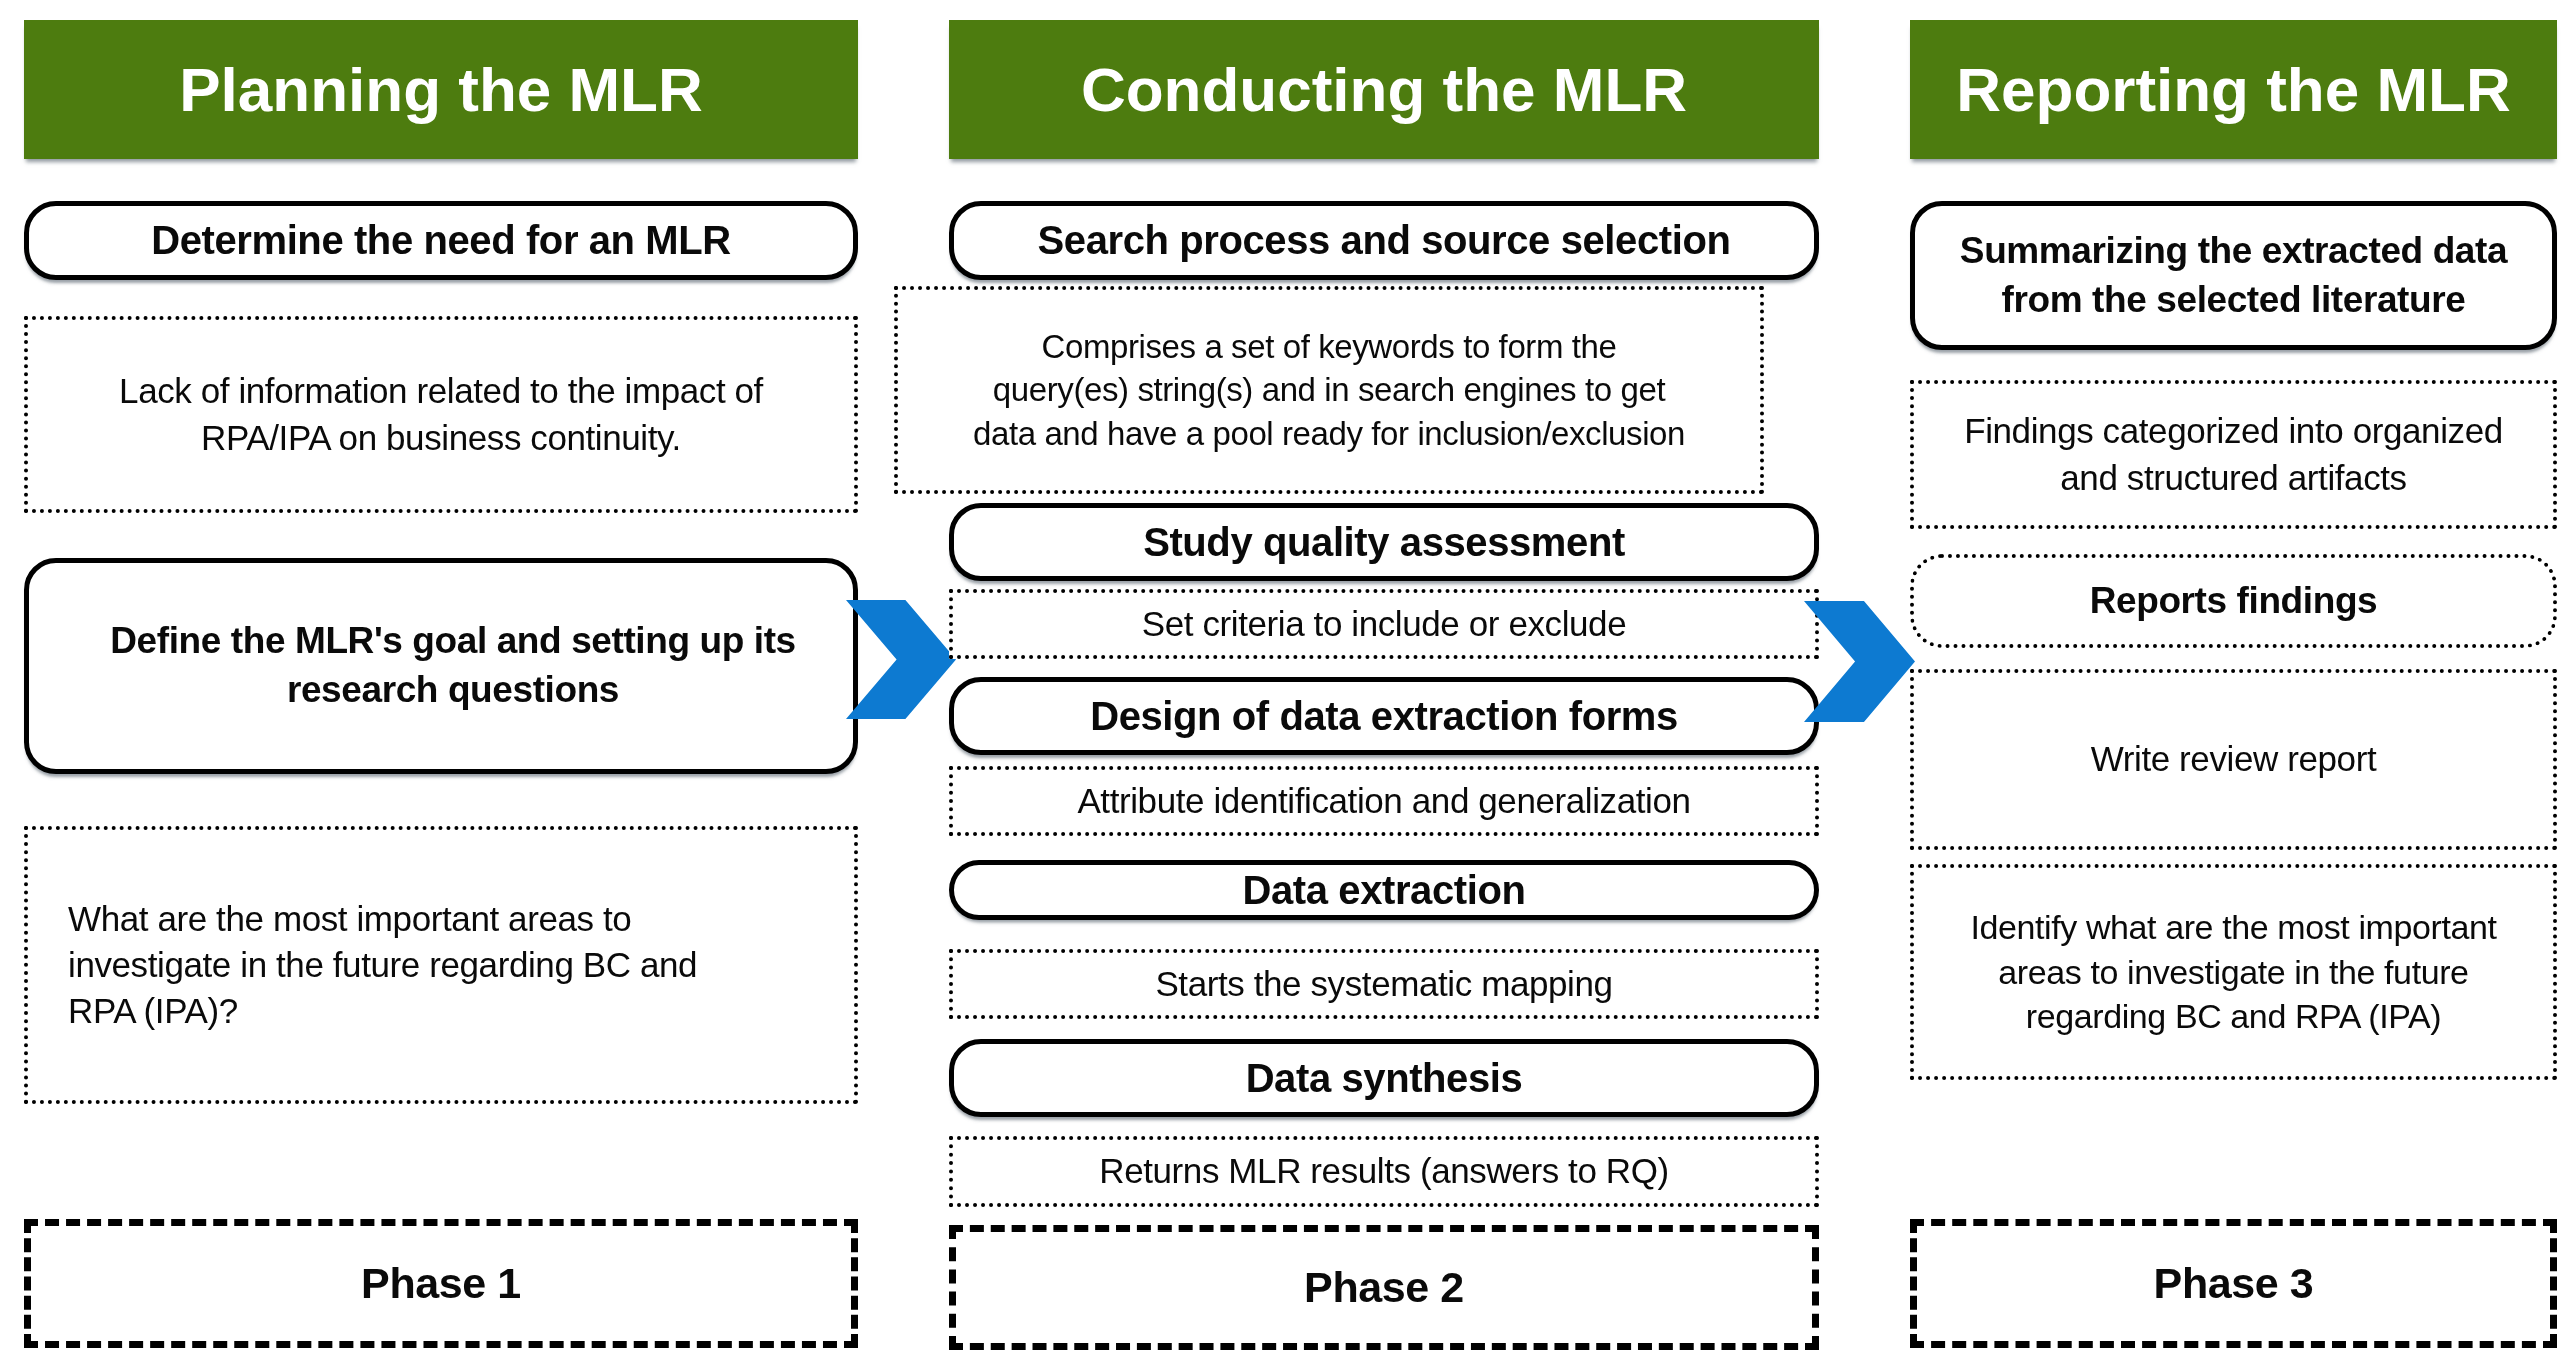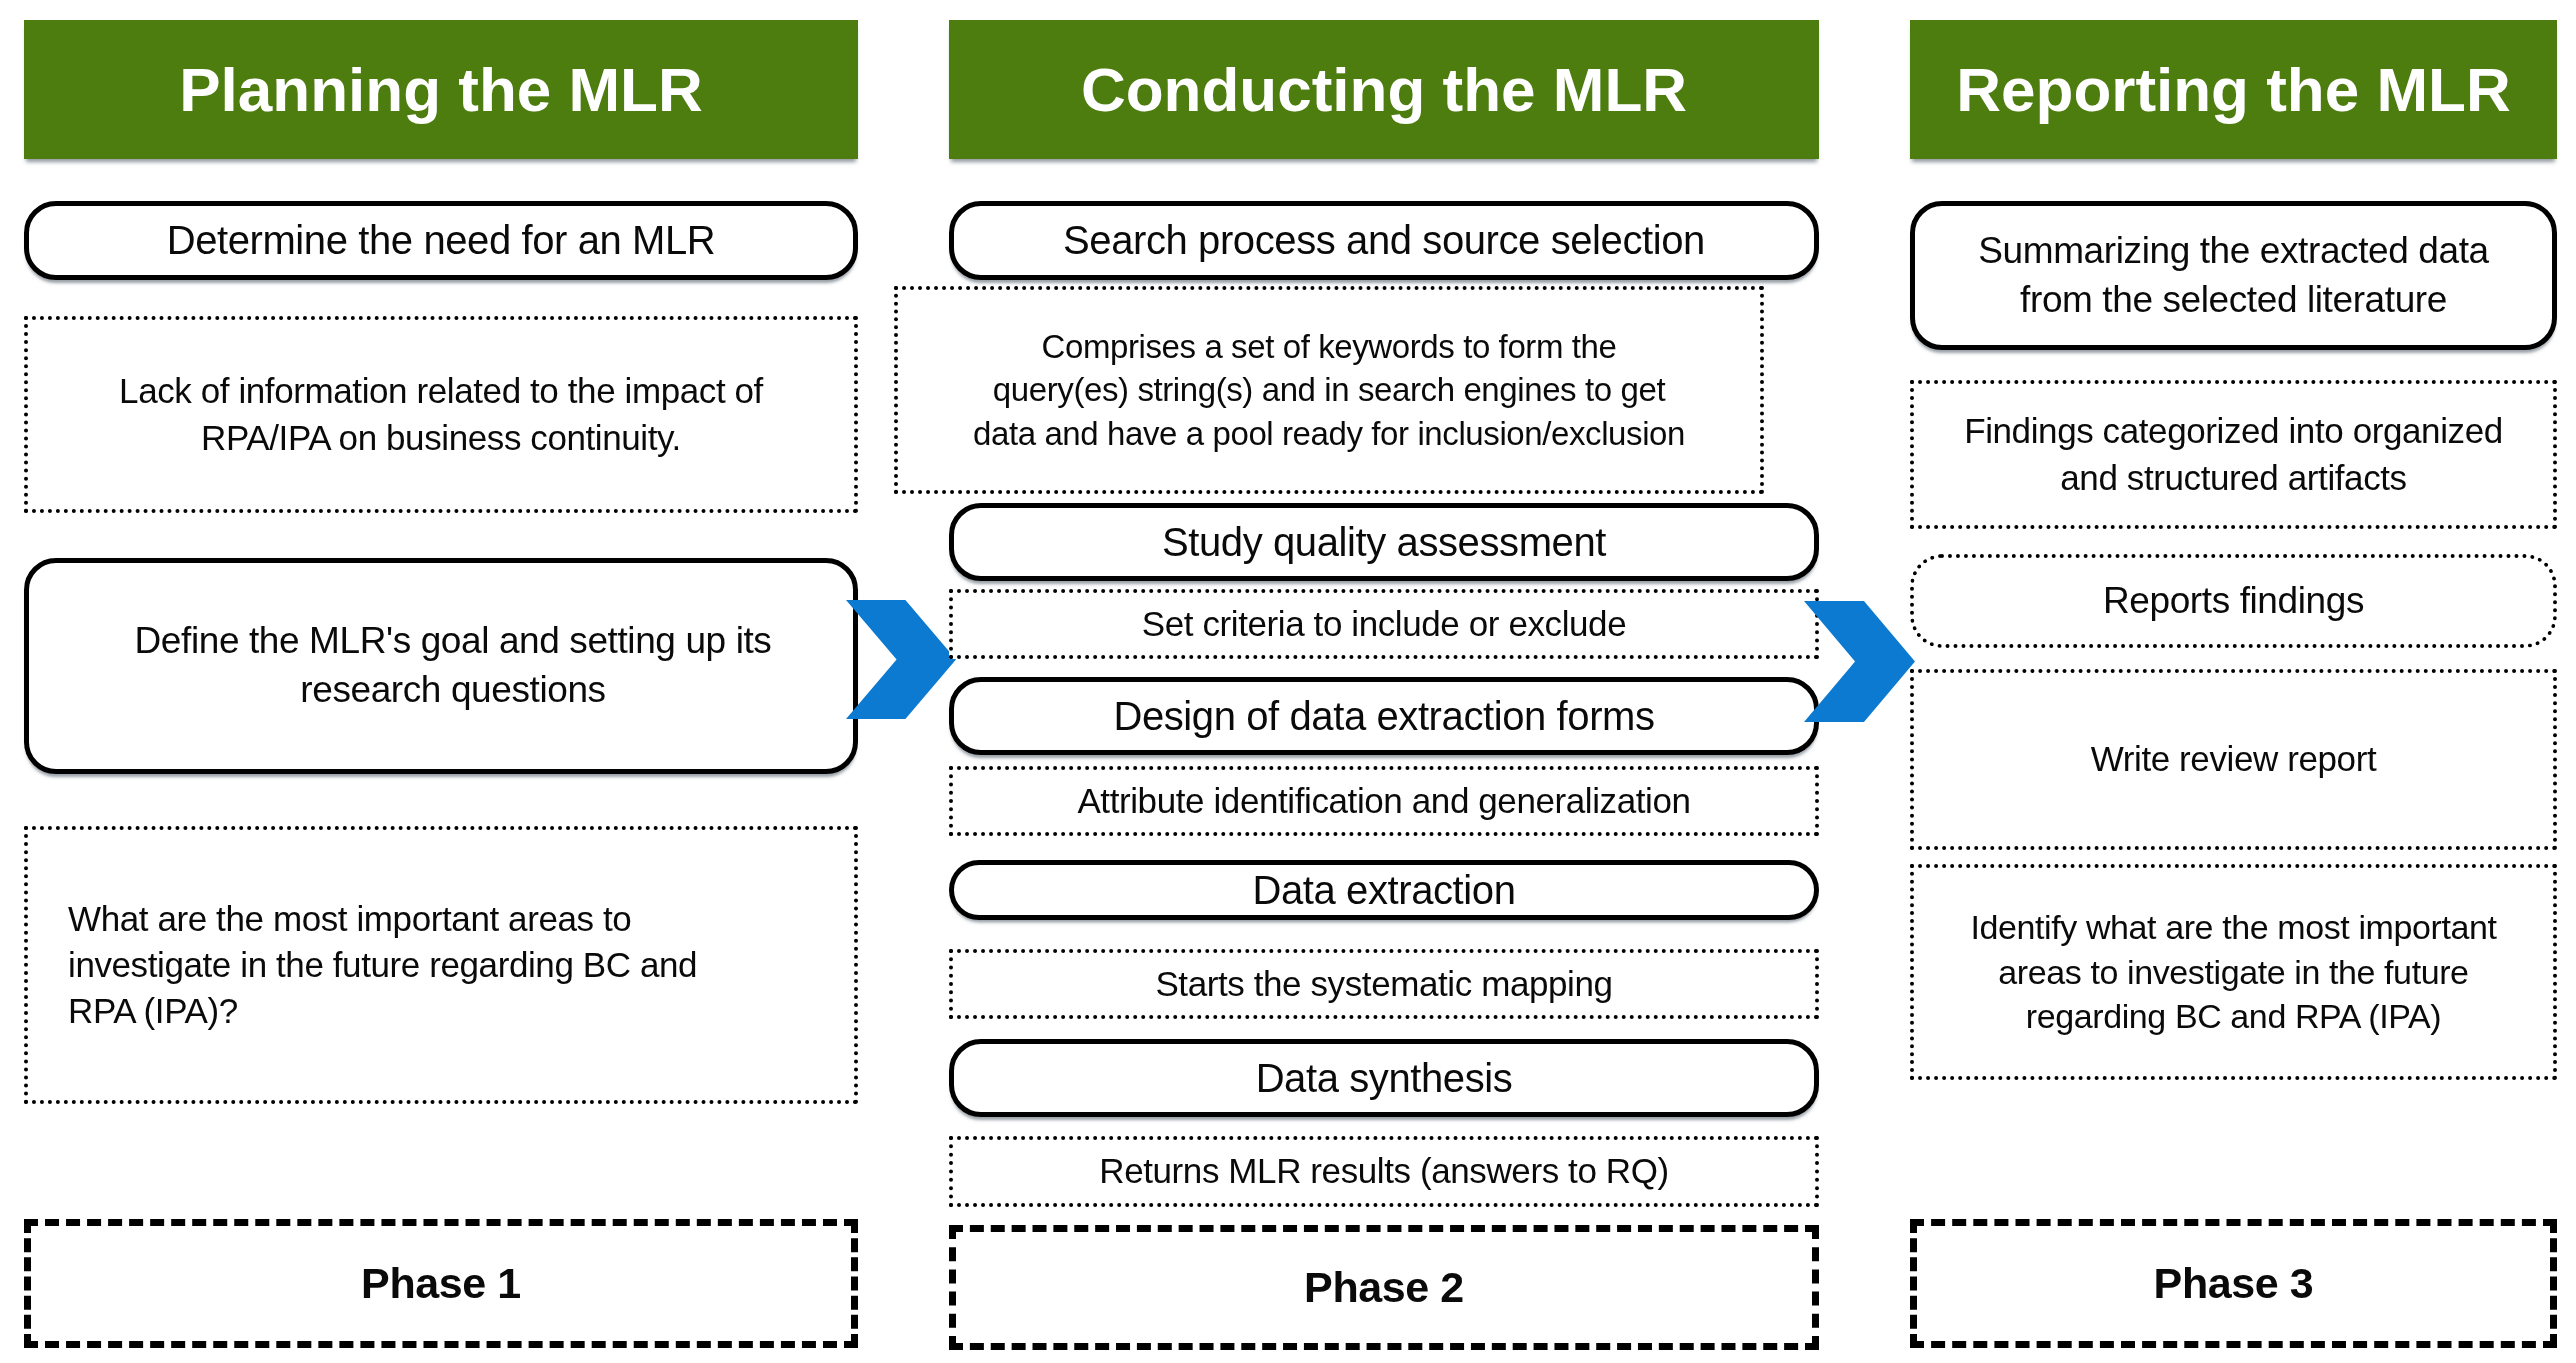--- a/index.html
+++ b/index.html
@@ -15,21 +15,21 @@
   }
   .box{
     position:absolute;background:#ffffff;
     display:flex;align-items:center;justify-content:center;
     text-align:center;white-space:pre-line;line-height:1.32;
     letter-spacing:-0.4px;padding:0 12px;box-sizing:border-box;
   }
   .solid{border:5.6px solid #000;box-shadow:0 4.8px 3.2px -2.4px rgba(110,120,130,.7);}
   .dotted{border:4.8px dotted #000;}
   .dashed{border:7.1px dashed #000;}
-  .bold{font-weight:normal;border-radius:32px;}
+  .bold{font-weight:bold;border-radius:32px;}
   .phase{font-size:43px;font-weight:bold;}
   .chev{position:absolute;background:#0d7ad1;
     clip-path:polygon(0% 0%, 54% 0%, 100% 50%, 54% 100%, 0% 100%, 46% 50%);}
 
   
   #c1-header{left:24px;top:20px;width:834px;height:139px;}
   #c1-b0{left:24px;top:201px;width:834px;height:79px;font-size:40px;}
   #c1-b1{left:24px;top:316px;width:834px;height:197px;font-size:35px;}
   #c1-b2{left:24px;top:558px;width:834px;height:216px;font-size:37px;padding-left:36px;}
   #c1-b3{left:24px;top:826px;width:834px;height:278px;font-size:35px;

